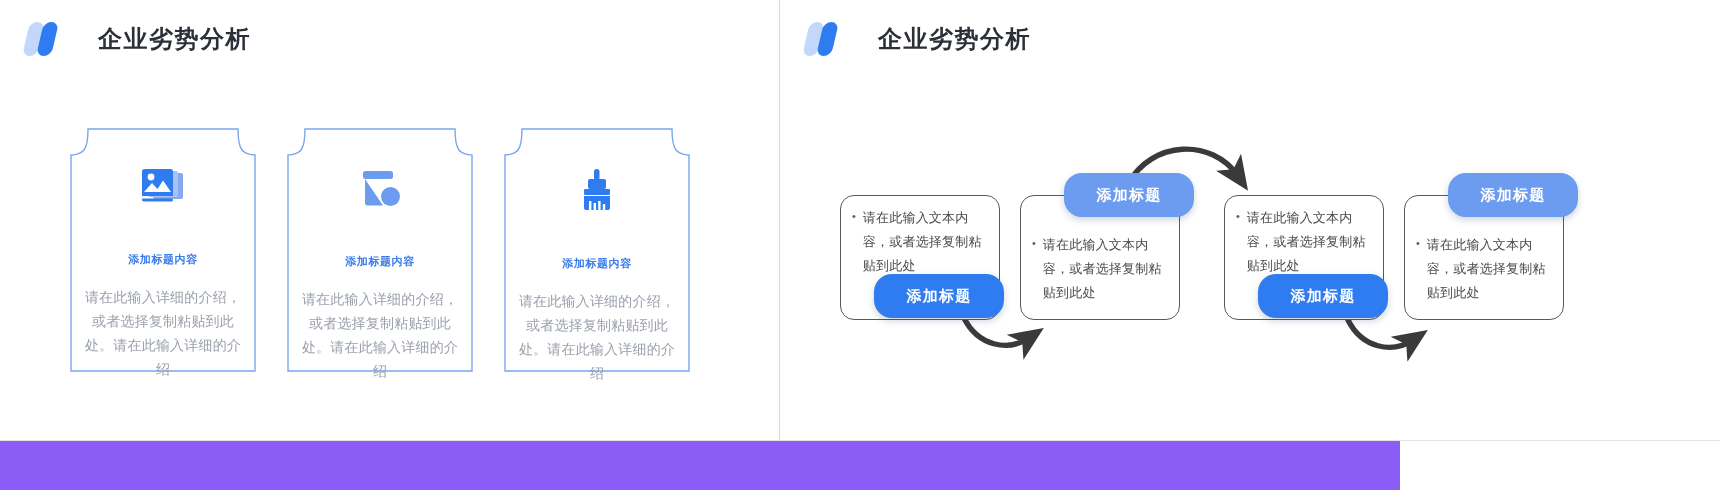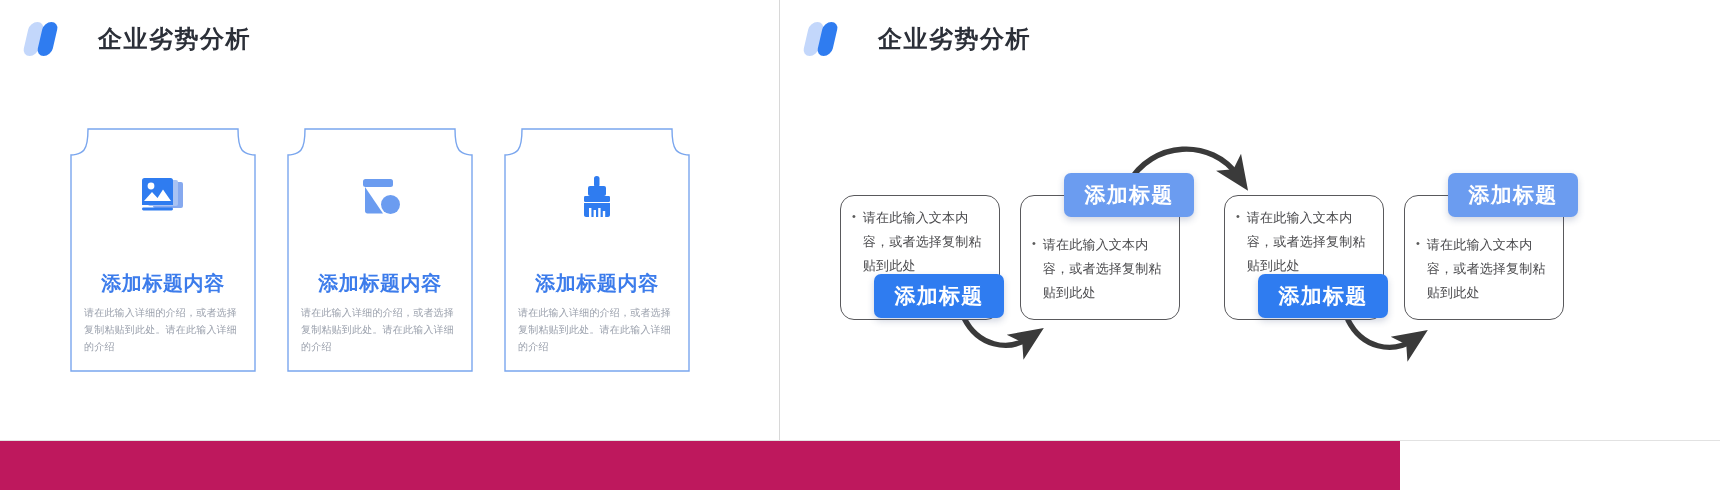--- a/index.html
+++ b/index.html
@@ -11,21 +11,21 @@
     width: 1720px;
     height: 490px;
     font-family: "Liberation Sans", "DejaVu Sans", sans-serif;
     overflow: hidden;
     position: relative;
   }
   .stage {
     position: relative;
     width: 1400px;
     height: 490px;
-    background: #be185d;
+    background: #8b5cf6;
   }
   .divider {
     position: absolute;
     left: 779px;
     top: 0;
     width: 1px;
     height: 440px;
     background: #d8d8d8;
   }
   .bottom-rule {
@@ -120,32 +120,32 @@
   }
   .card-icon {
     margin-top: 40px;
     height: 58px;
     display: flex;
     align-items: center;
     justify-content: center;
   }
   .card-title {
     margin-top: 44px;
-    font-size: 20px;
+    font-size: 11px;
     font-weight: bold;
     color: #3c7ceb;
     letter-spacing: 0.6px;
     text-align: center;
   }
   .card-desc {
-    margin-top: 7px;
-    font-size: 10px;
+    margin-top: 18px;
+    font-size: 14px;
     line-height: 1.72;
     color: #9aa0ac;
-    text-align: left;
+    text-align: center;
     letter-spacing: 0.2px;
   }
 
   
   .flow {
     position: absolute;
     left: 60px;
     top: 120px;
     width: 870px;
     height: 260px;
@@ -183,23 +183,23 @@
     line-height: 1.85;
     color: #4a4a4d;
     letter-spacing: 0.2px;
   }
   .badge {
     position: absolute;
     display: flex;
     align-items: center;
     justify-content: center;
     height: 44px;
-    border-radius: 7px;
+    border-radius: 18px;
     color: #ffffff;
-    font-size: 21px;
+    font-size: 15px;
     font-weight: bold;
     letter-spacing: 1.2px;
     box-shadow: 0 3px 7px rgba(40,60,110,0.22);
     box-sizing: border-box;
   }
   .badge.strong { background: #2f7cf0; }
   .badge.soft   { background: #6b9cf0; }
 </style>
 </head>
 <body>

